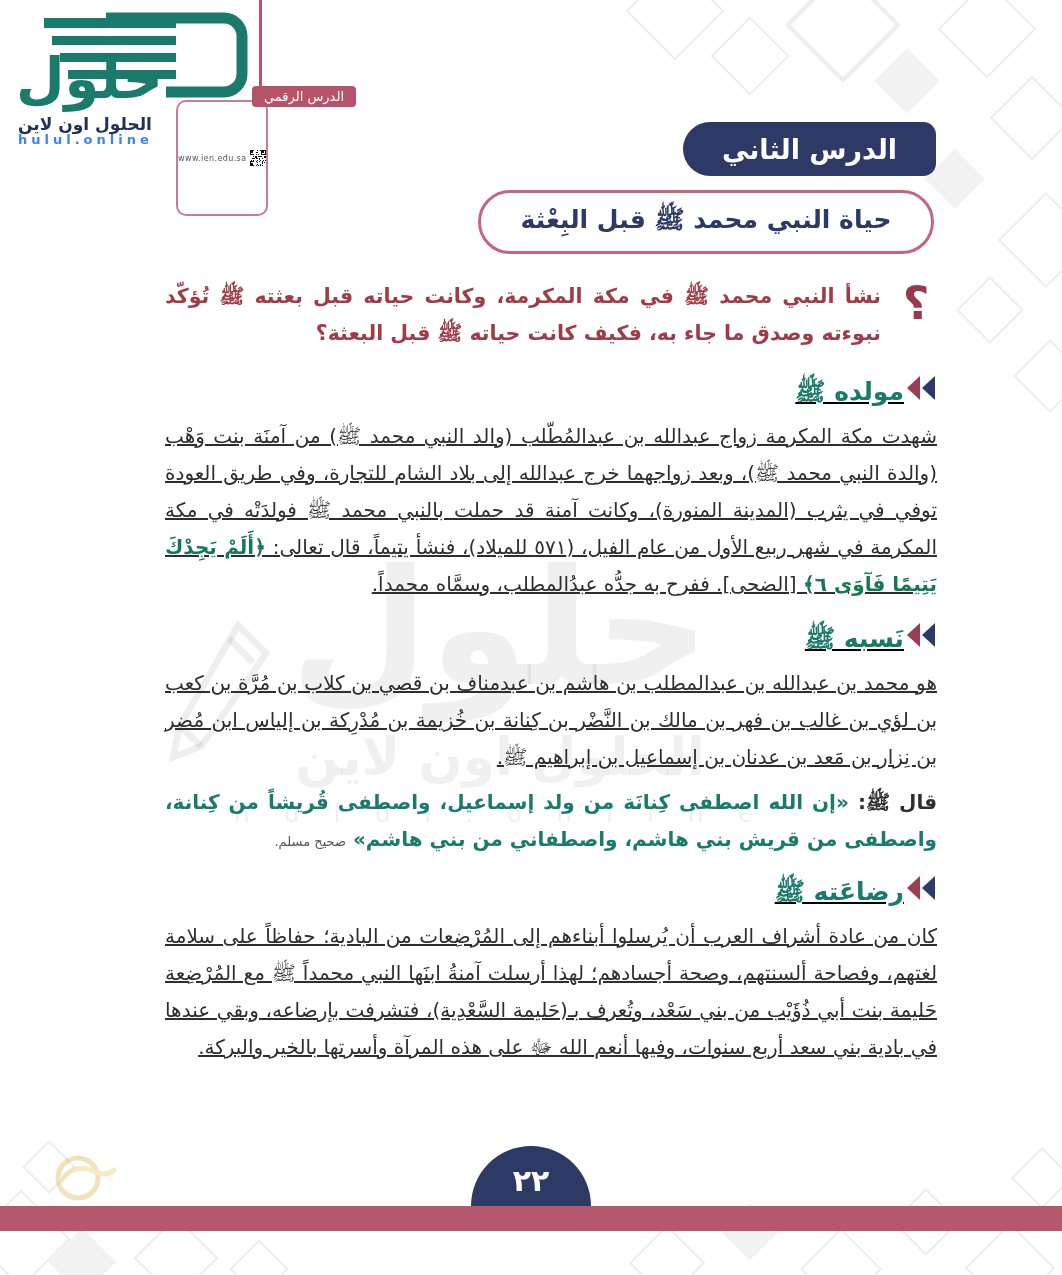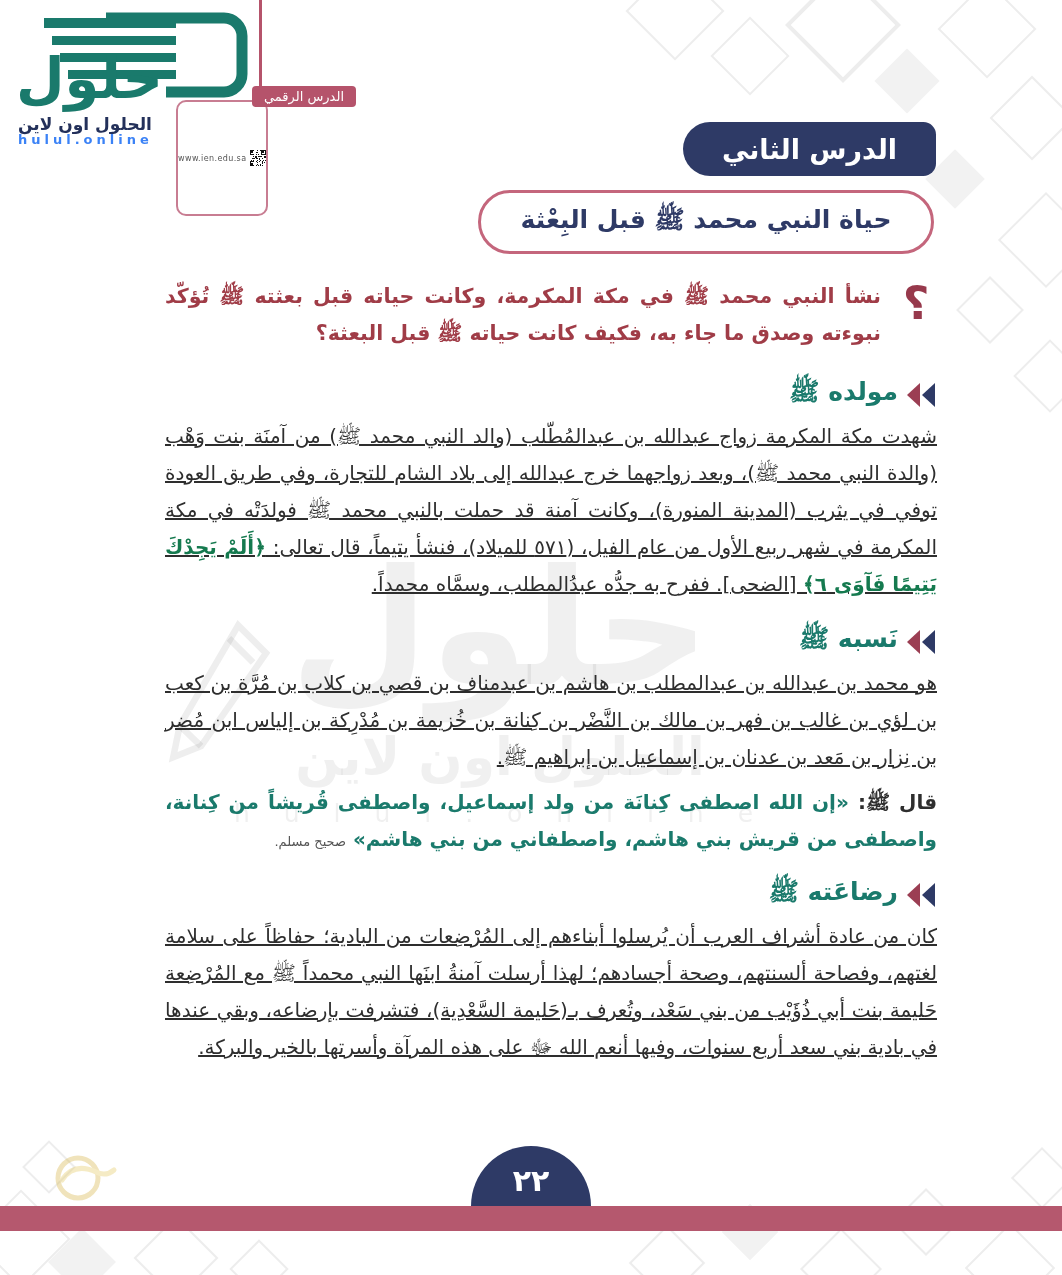--- a/index.html
+++ b/index.html
@@ -60,21 +60,21 @@
     color:#2e3a66; font-size:25px; font-weight:bold;
     display:flex; align-items:center; justify-content:center;
   }
 
   
   .content { position:absolute; left:165px; top:278px; width:772px; z-index:1; }
   .intro { display:flex; gap:14px; align-items:flex-start; }
   .q-icon { font-size:46px; font-weight:bold; color:#97394c; line-height:1.1; width:42px; text-align:center; flex:none; }
   .intro p { flex:1; font-size:20.5px; line-height:37px; font-weight:bold; color:#a03c47; text-align:justify; }
 
-  .sec-head { display:flex; align-items:center; gap:9px; }
+  .sec-head { display:flex; gap:3px;text-decoration:underline; }
   .sec-head.h1 { margin-top:24px; }
   .sec-head.h2 { margin-top:20px; }
   .sec-head.h3 { margin-top:16px; }
   .sec-title { font-size:25px; font-weight:bold; color:#1a7a6c; }
   .chev { display:inline-flex; flex:none; }
 
   .body-p { font-size:20px; line-height:37px; color:#2e2e2e; text-align:justify; margin-top:5px;text-decoration:underline; }
   .verse { color:#157a4f; font-weight:bold; }
   .ref { color:#2e2e2e; }
   .hadith-p { font-size:20px; line-height:37px; text-align:justify; margin-top:8px; color:#1a7a6c; font-weight:bold; }

